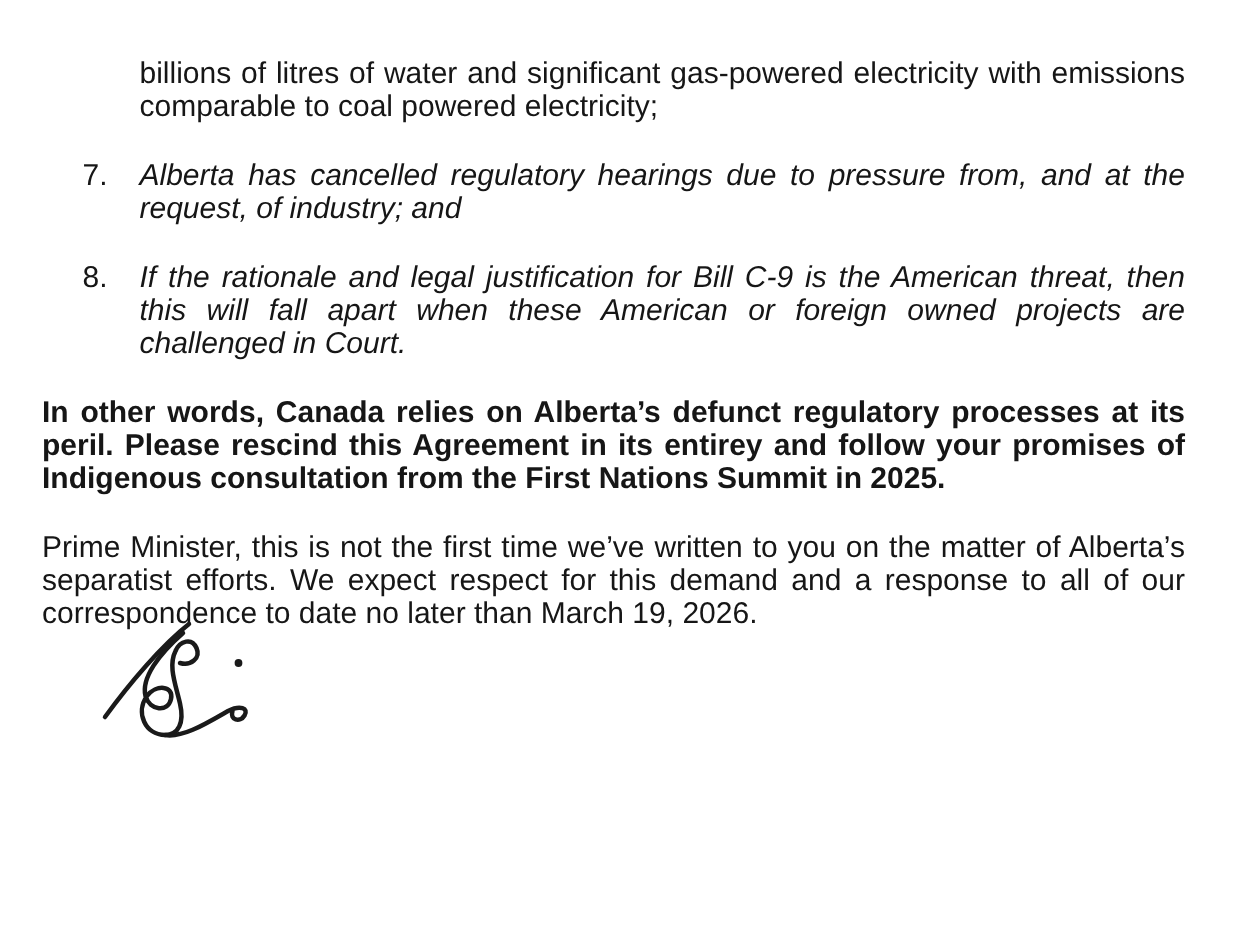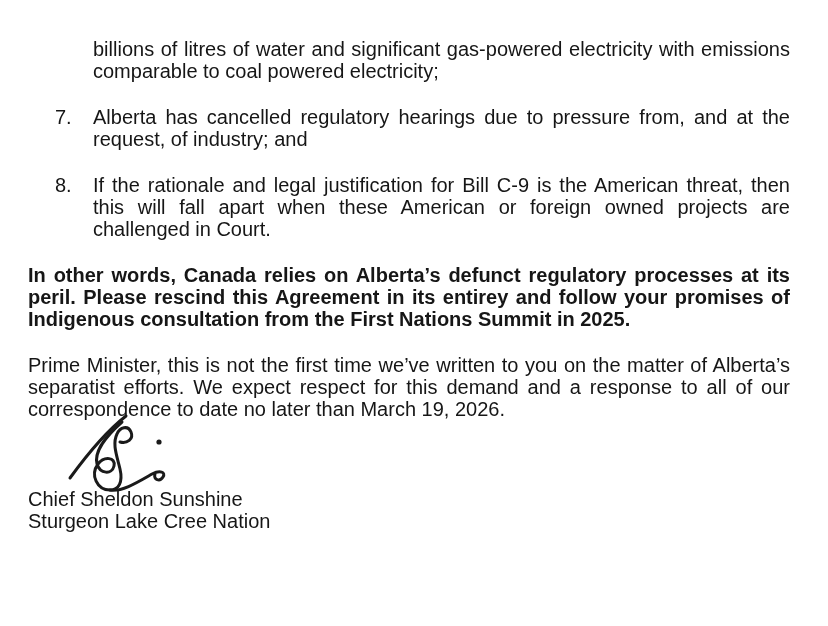--- a/index.html
+++ b/index.html
@@ -34,20 +34,21 @@
     display: flex;
     margin-bottom: 24px;
   }
   .list-num {
     flex: 0 0 65px;
     padding-left: 27px;
   }
   .list-text {
     flex: 1 1 auto;
     text-align: justify;
+    font-style: italic;
   }
   .para {
     text-align: justify;
     margin-bottom: 33px;
   }
   .para.para-gap-lg { margin-bottom: 24px; font-weight: bold; }
   .signature-block {
     position: absolute;
     left: 62px;
     top: 412px;
@@ -93,17 +94,13 @@
 
   <div class="signature-block">
     <svg viewBox="0 0 118 98" fill="none" stroke="#1a1a1a" stroke-width="3" stroke-linecap="round" stroke-linejoin="round" aria-hidden="true">
       <path d="M8 66 C24 44 46 18 64 4"></path>
       <path d="M60 10 C44 24 32 40 35 52 C38 62 50 63 52 54 C54 45 42 44 36 52 C28 63 35 78 48 78 C57 78 61 70 58 57 C55 44 50 32 55 22 C58 15 66 13 69 20 C72 27 65 32 58 30"></path>
       <path d="M48 78 C60 80 76 70 90 62 C98 58 104 60 101 65 C98 70 91 68 93 62"></path>
       <circle cx="97" cy="30" r="2.6" fill="#1a1a1a" stroke="none"></circle>
     </svg>
   </div>
 
-  <div class="signoff">
-    <div>Chief Sheldon Sunshine</div>
-    <div>Sturgeon Lake Cree Nation</div>
-  </div>
 </div>
 
 </body></html>

